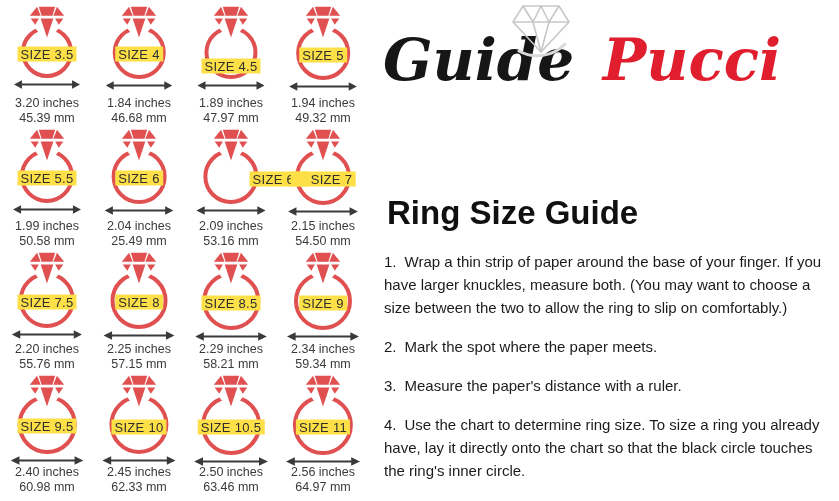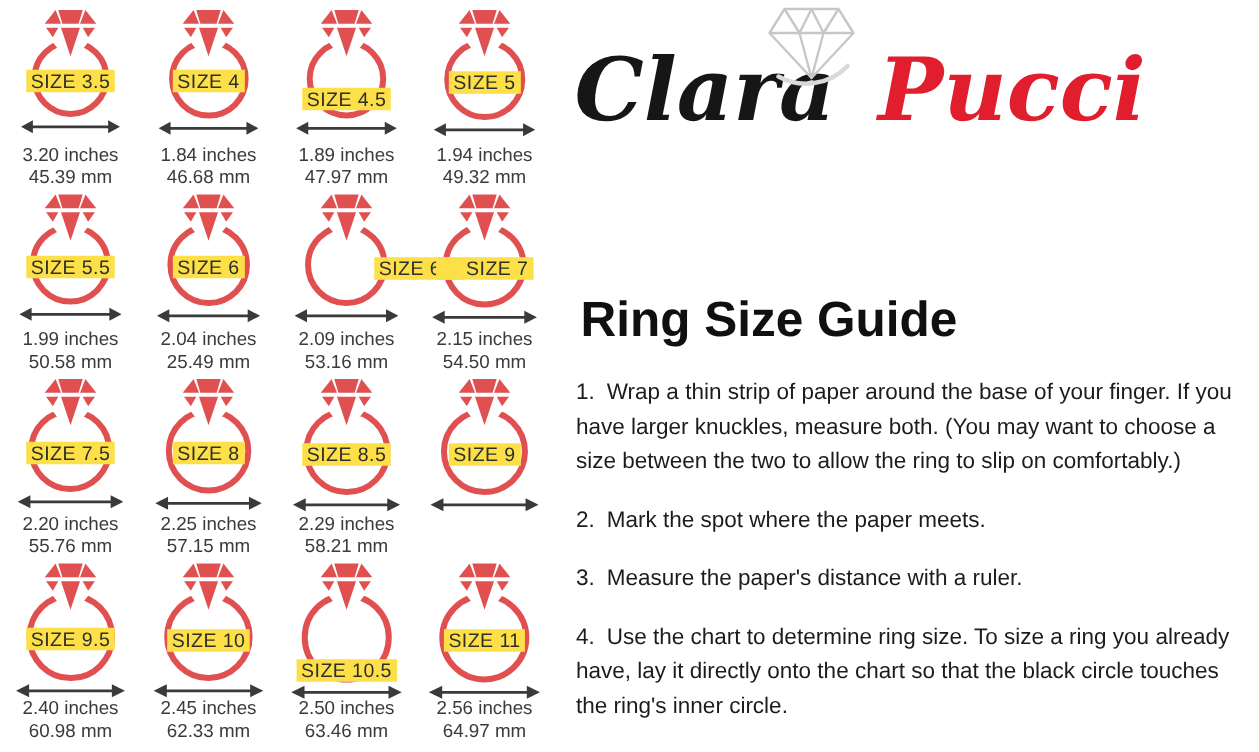--- a/index.html
+++ b/index.html
@@ -329,20 +329,24 @@
       <polygon class="facet" points="15,16 29,16 22,37"></polygon>
       <polygon class="facet" points="31,16 40,16 35,23"></polygon>
     </svg>
     <div class="band" style="height: 58.05px; width: 58.05px;"></div>
     <span class="size-label" style="top: 53.025px;">SIZE 9</span>
     <svg class="arrow" viewBox="0 0 100 12" preserveAspectRatio="none" aria-hidden="true" style="width: 72.05px; top: 81.05px;">
       <line x1="9" y1="6" x2="91" y2="6"></line>
       <polygon points="0,6 12,1.3 12,10.7"></polygon>
       <polygon points="100,6 88,1.3 88,10.7"></polygon>
     </svg>
+    <figcaption class="measure">
+      <span>2.34 inches</span>
+      <span>59.34 mm</span>
+    </figcaption>
   </figure>
 
   <figure class="ring-cell">
     <svg class="gem" viewBox="0 0 44 42" aria-hidden="true">
       <polygon class="sil" points="22,41 1,14 9,2 35,2 43,14"></polygon>
       <polygon class="facet" points="3,13 11,3 15,13"></polygon>
       <polygon class="facet" points="13,3 31,3 28,13 16,13"></polygon>
       <polygon class="facet" points="33,3 41,13 29,13"></polygon>
       <polygon class="facet" points="4,16 13,16 9,23"></polygon>
       <polygon class="facet" points="15,16 29,16 22,37"></polygon>
@@ -388,21 +392,21 @@
     <svg class="gem" viewBox="0 0 44 42" aria-hidden="true">
       <polygon class="sil" points="22,41 1,14 9,2 35,2 43,14"></polygon>
       <polygon class="facet" points="3,13 11,3 15,13"></polygon>
       <polygon class="facet" points="13,3 31,3 28,13 16,13"></polygon>
       <polygon class="facet" points="33,3 41,13 29,13"></polygon>
       <polygon class="facet" points="4,16 13,16 9,23"></polygon>
       <polygon class="facet" points="15,16 29,16 22,37"></polygon>
       <polygon class="facet" points="31,16 40,16 35,23"></polygon>
     </svg>
     <div class="band" style="height: 59.7px; width: 59.7px;"></div>
-    <span class="size-label" style="top: 53.85px; margin-top: 20px;">SIZE 10.5</span>
+    <span class="size-label" style="top: 53.85px;">SIZE 10.5</span>
     <svg class="arrow" viewBox="0 0 100 12" preserveAspectRatio="none" aria-hidden="true" style="width: 73.7px; top: 82.7px;">
       <line x1="9" y1="6" x2="91" y2="6"></line>
       <polygon points="0,6 12,1.3 12,10.7"></polygon>
       <polygon points="100,6 88,1.3 88,10.7"></polygon>
     </svg>
     <figcaption class="measure">
       <span>2.50 inches</span>
       <span>63.46 mm</span>
     </figcaption>
   </figure>
@@ -433,21 +437,21 @@
 
 <div class="right">
   <div class="logo">
     <svg class="logo-diamond" viewBox="0 0 64 56" aria-hidden="true">
       <path class="swoosh" d="M10,49 C24,57 44,55 56,42"></path>
       <polygon class="edge" points="14,4 50,4 60,20 32,50 4,20"></polygon>
       <path class="edge" d="M4,20 L60,20"></path>
       <path class="edge" d="M14,4 L24,20 L32,4 L40,20 L50,4"></path>
       <path class="edge" d="M24,20 L32,50 L40,20"></path>
     </svg>
-    <span class="brand-first">Clara</span>
+    <span class="brand-first">Guide</span>
     <span class="brand-second">Pucci</span>
   </div>
 
   <h1 class="title">Ring Size Guide</h1>
 
   <ol class="steps" id="steps">
   <li class="step"><span class="num">1.</span><span class="txt">Wrap a thin strip of paper around the base of your finger. If you have larger knuckles, measure both. (You may want to choose a size between the two to allow the ring to slip on comfortably.)</span></li>
 
   <li class="step"><span class="num">2.</span><span class="txt">Mark the spot where the paper meets.</span></li>
 

